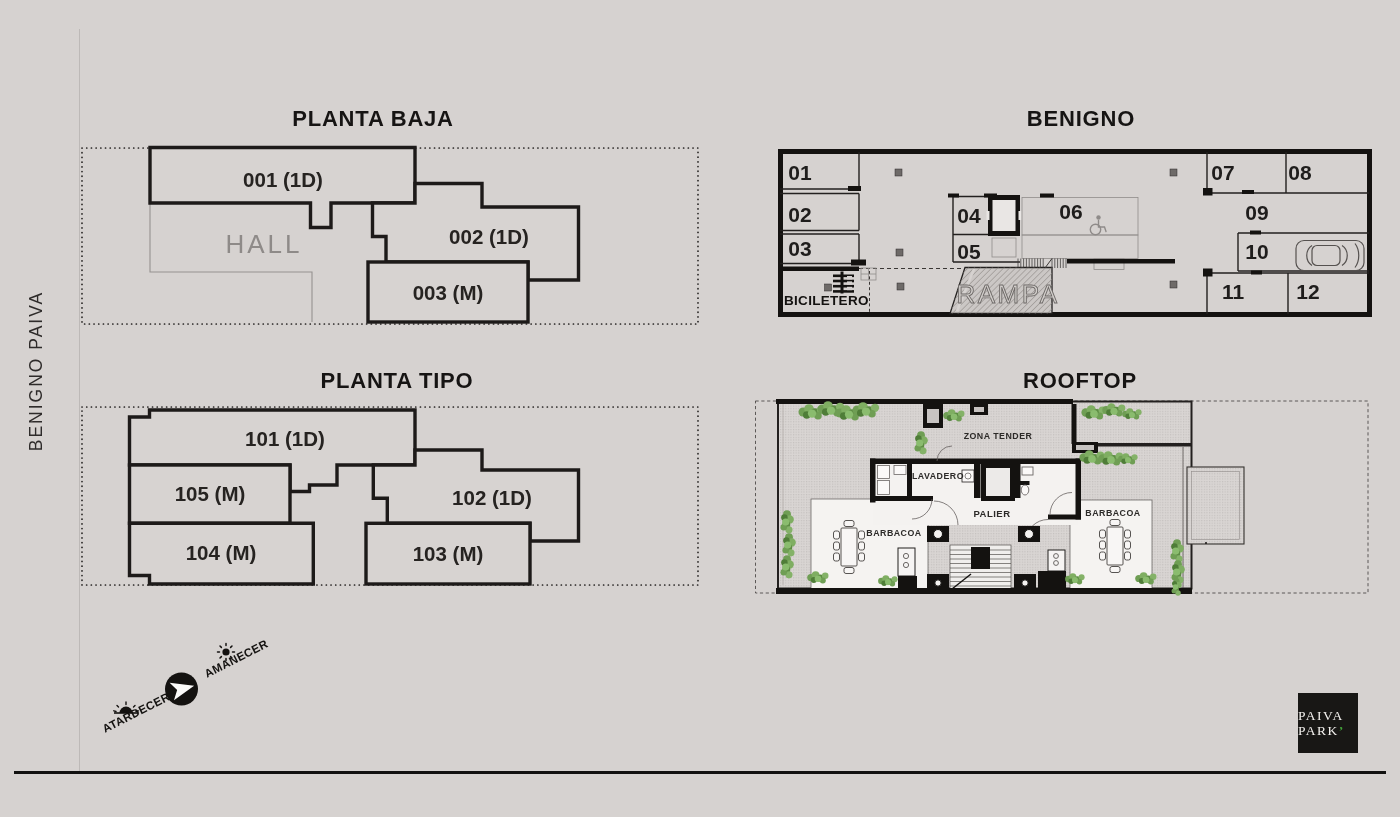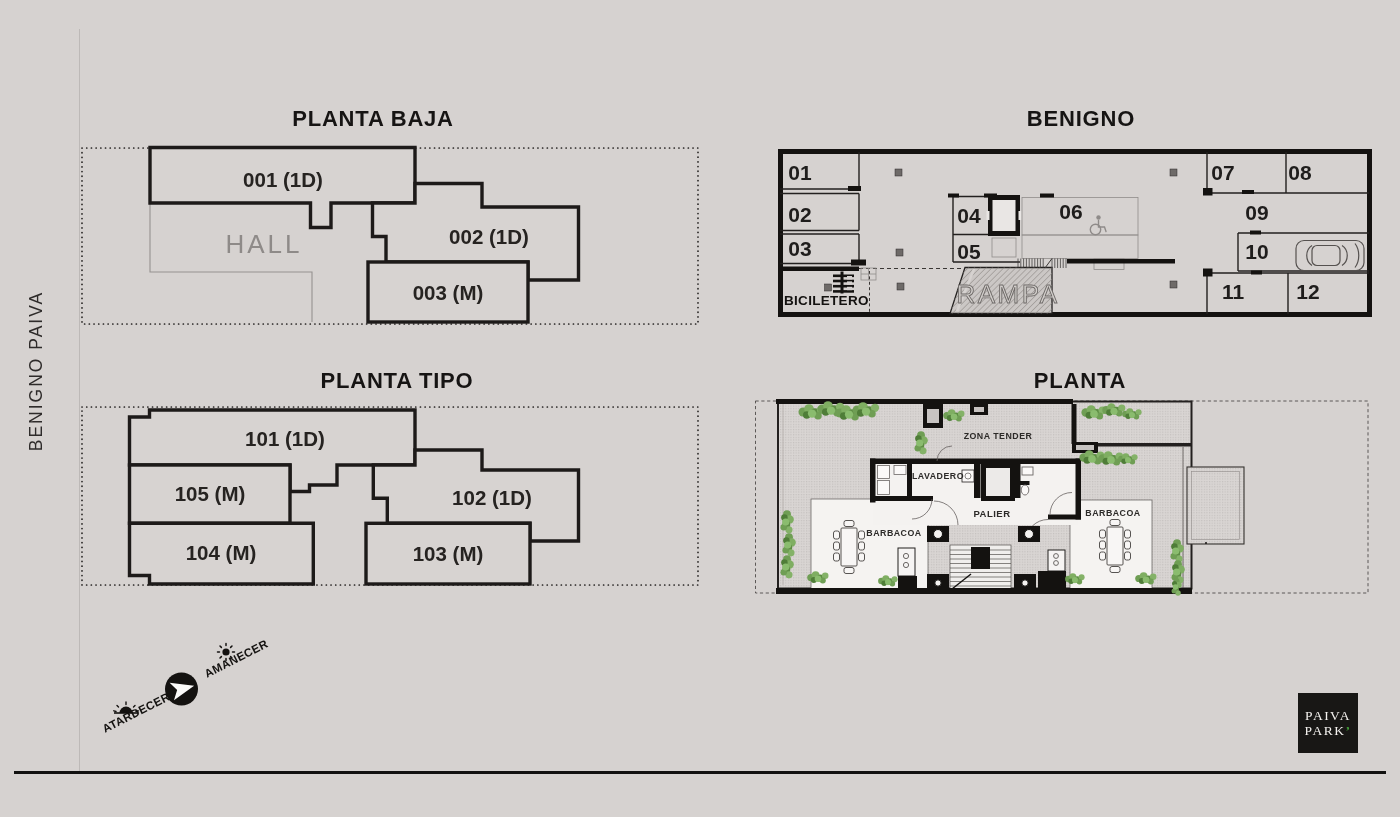--- a/index.html
+++ b/index.html
@@ -14,37 +14,37 @@
   svg{position:absolute;overflow:visible;}
   .unit{fill:#d7d3d1;stroke:#1d1a19;stroke-width:3.4;stroke-linejoin:miter;}
   .unit-label{font-size:20.5px;font-weight:bold;fill:#262321;text-anchor:middle;}
   .hall-label{font-size:26px;fill:#8e8a88;letter-spacing:3px;text-anchor:middle;font-weight:400;}
   .dotbox{fill:none;stroke:#23201f;stroke-width:1.7;stroke-dasharray:.1 4.6;stroke-linecap:round;}
   .spot{font-size:21px;font-weight:bold;fill:#1f1d1c;text-anchor:middle;}
   .thinline{stroke:#23201f;stroke-width:1.4;fill:none;}
   .lite{stroke:#918d8b;stroke-width:.8;fill:none;}
   .rtlabel{font-weight:bold;fill:#2c2a28;text-anchor:middle;letter-spacing:.5px;}
   #logo{position:absolute;left:1298px;top:693px;width:60px;height:60px;background:#181715;
-        display:flex;flex-direction:column;align-items:center;justify-content:center;
+        display:flex;flex-direction:column;align-items:flex-start;justify-content:center;
         font-family:"Liberation Serif",serif;color:#f4f2ef;font-size:13.5px;letter-spacing:1.5px;line-height:15px;}
   #logo .accent{color:#43a339;font-weight:bold;}
   .compass-text{font-size:11.5px;font-weight:bold;fill:#141210;letter-spacing:.4px;}
 </style>
 </head>
 <body>
 
 <div id="canvas">
 
   <div id="street-line"></div>
   <div id="street-label">BENIGNO PAIVA</div>
 
   <div class="title" style="left:373px;top:106px;">PLANTA BAJA</div>
   <div class="title" style="left:1081px;top:106px;">BENIGNO</div>
   <div class="title" style="left:373px;top:368px;margin-left:24px;">PLANTA TIPO</div>
-  <div class="title" style="left:1080px;top:368px;">PLANTA</div>
+  <div class="title" style="left:1080px;top:368px;">ROOFTOP</div>
 
   <svg style="left:78px;top:142px;" width="626" height="188" viewBox="78 142 626 188">
     <rect class="dotbox" x="82" y="148" width="616" height="176"></rect>
     <path d="M150,203 V272 H312 V322" fill="none" stroke="#969290" stroke-width="1.1"></path>
     <path class="unit" d="M150,147.5 H415 V203 H331 V227.5 H310.5 V203 H150 Z"></path>
     <path class="unit" d="M415,183.5 H482 V207 H578.5 V280 H528 V262 H386 V236.5 H372.5 V203 H415 Z"></path>
     <rect class="unit" x="368" y="262" width="160" height="60"></rect>
     <text class="unit-label" x="283" y="187">001 (1D)</text>
     <text class="hall-label" x="264" y="253">HALL</text>
     <text class="unit-label" x="489" y="244">002 (1D)</text>

